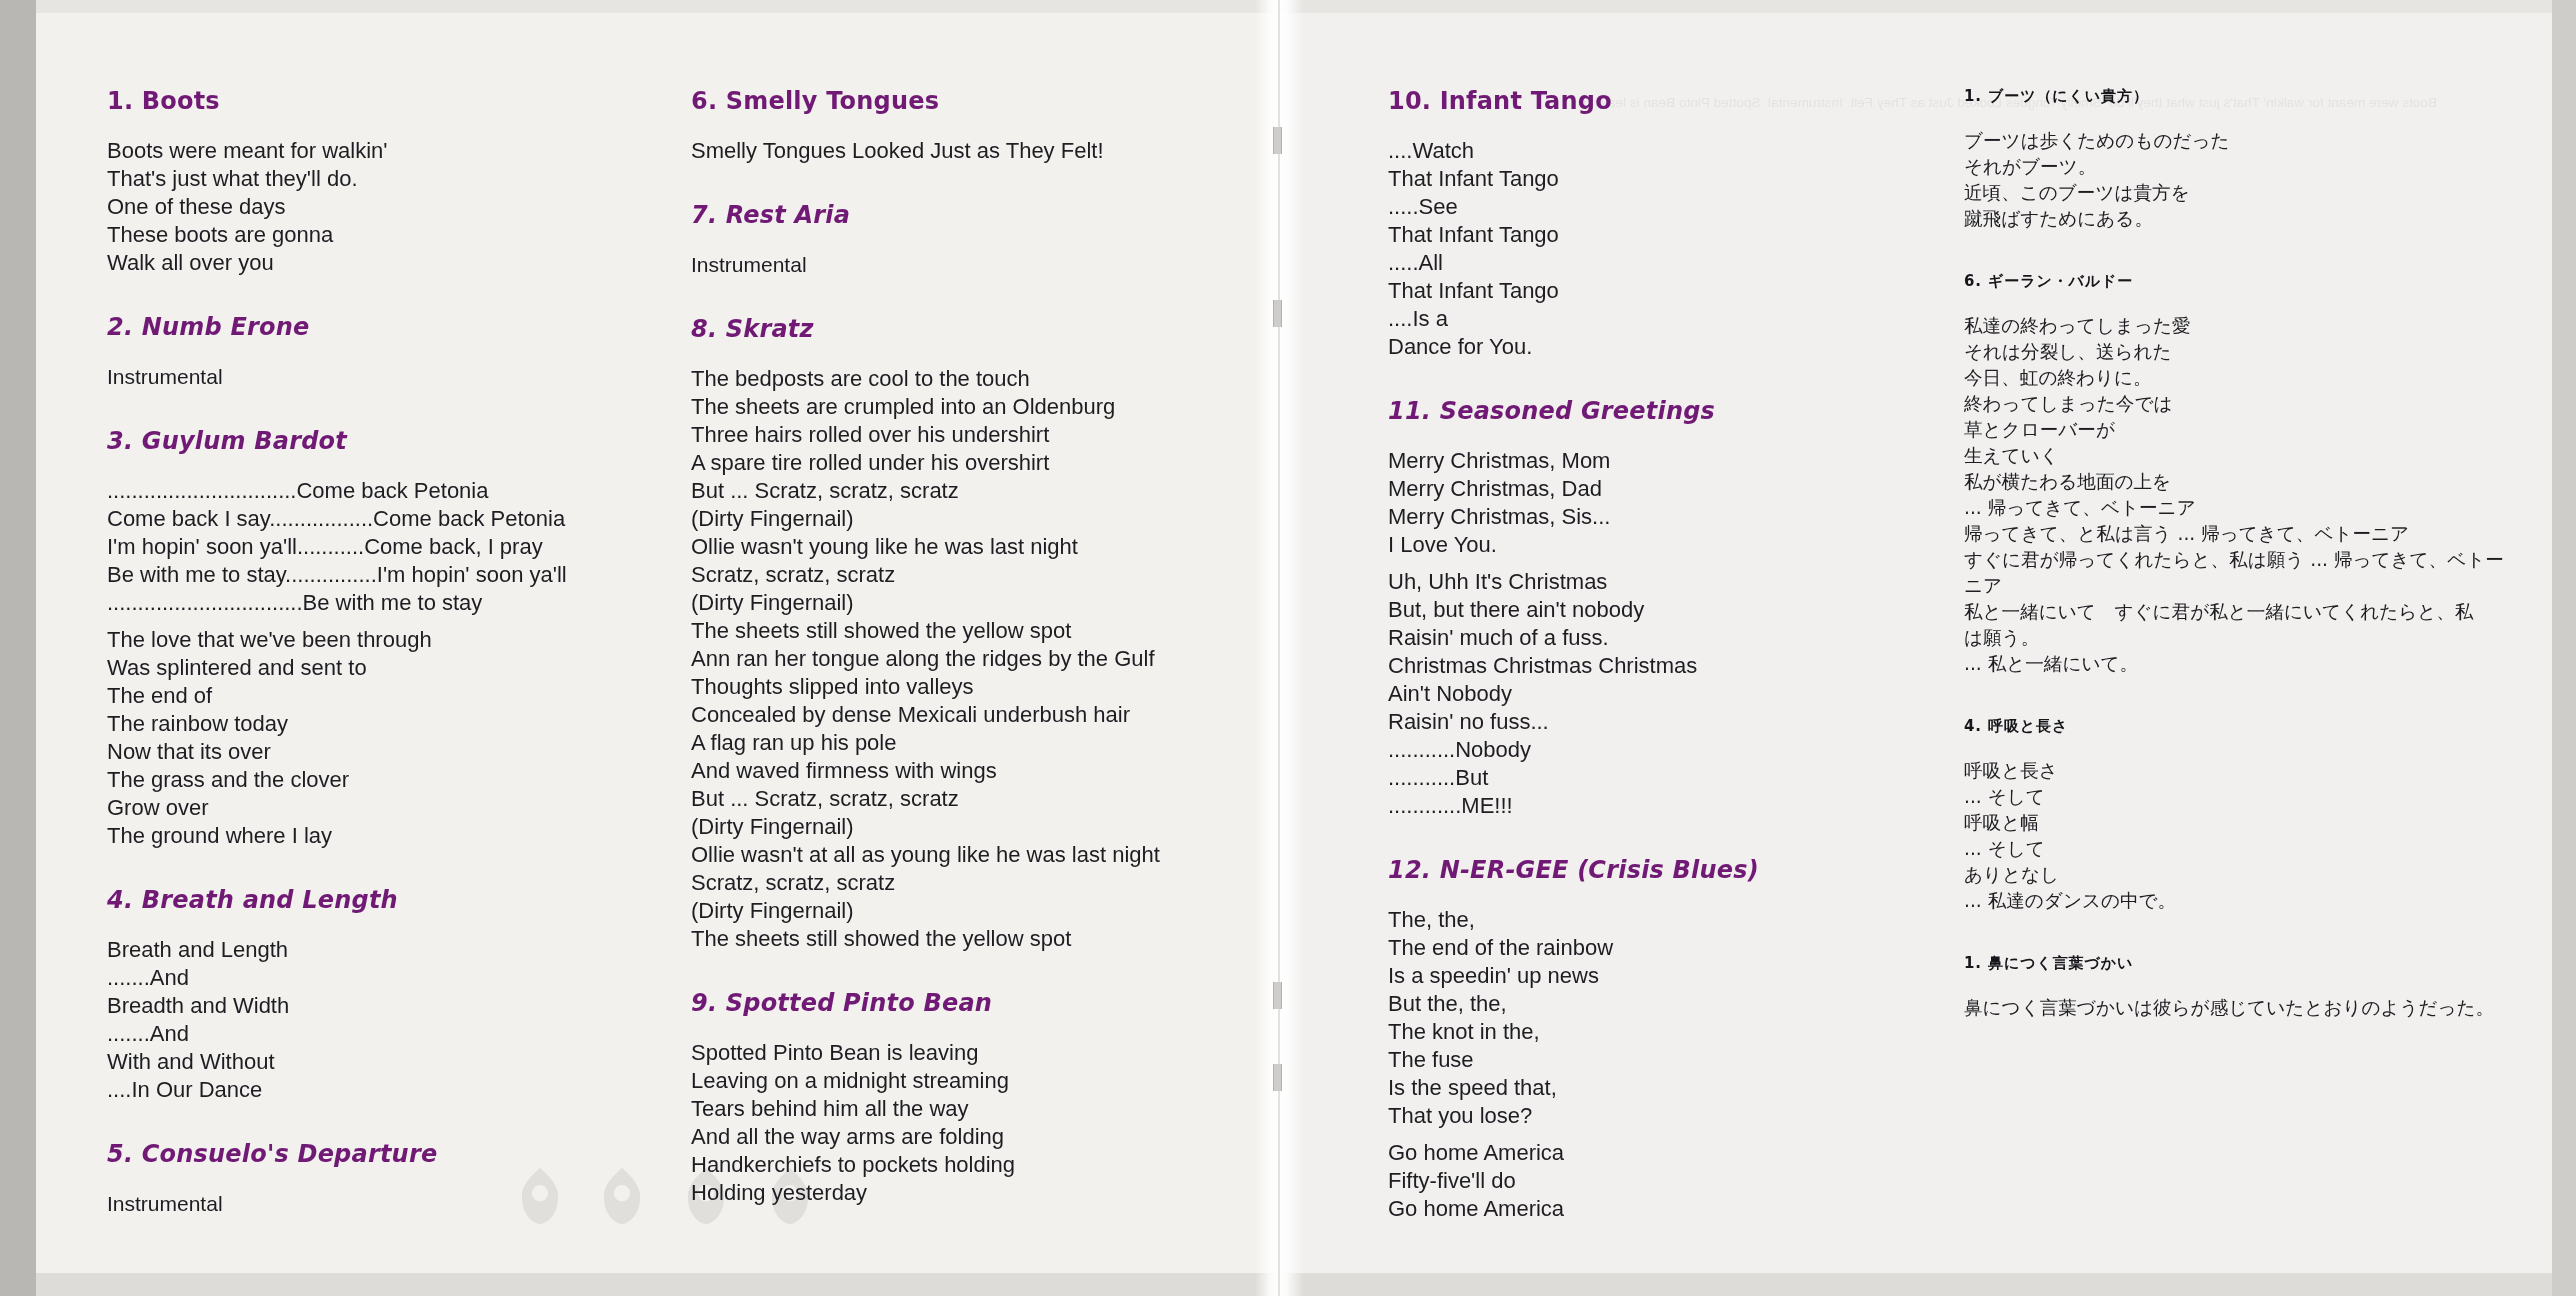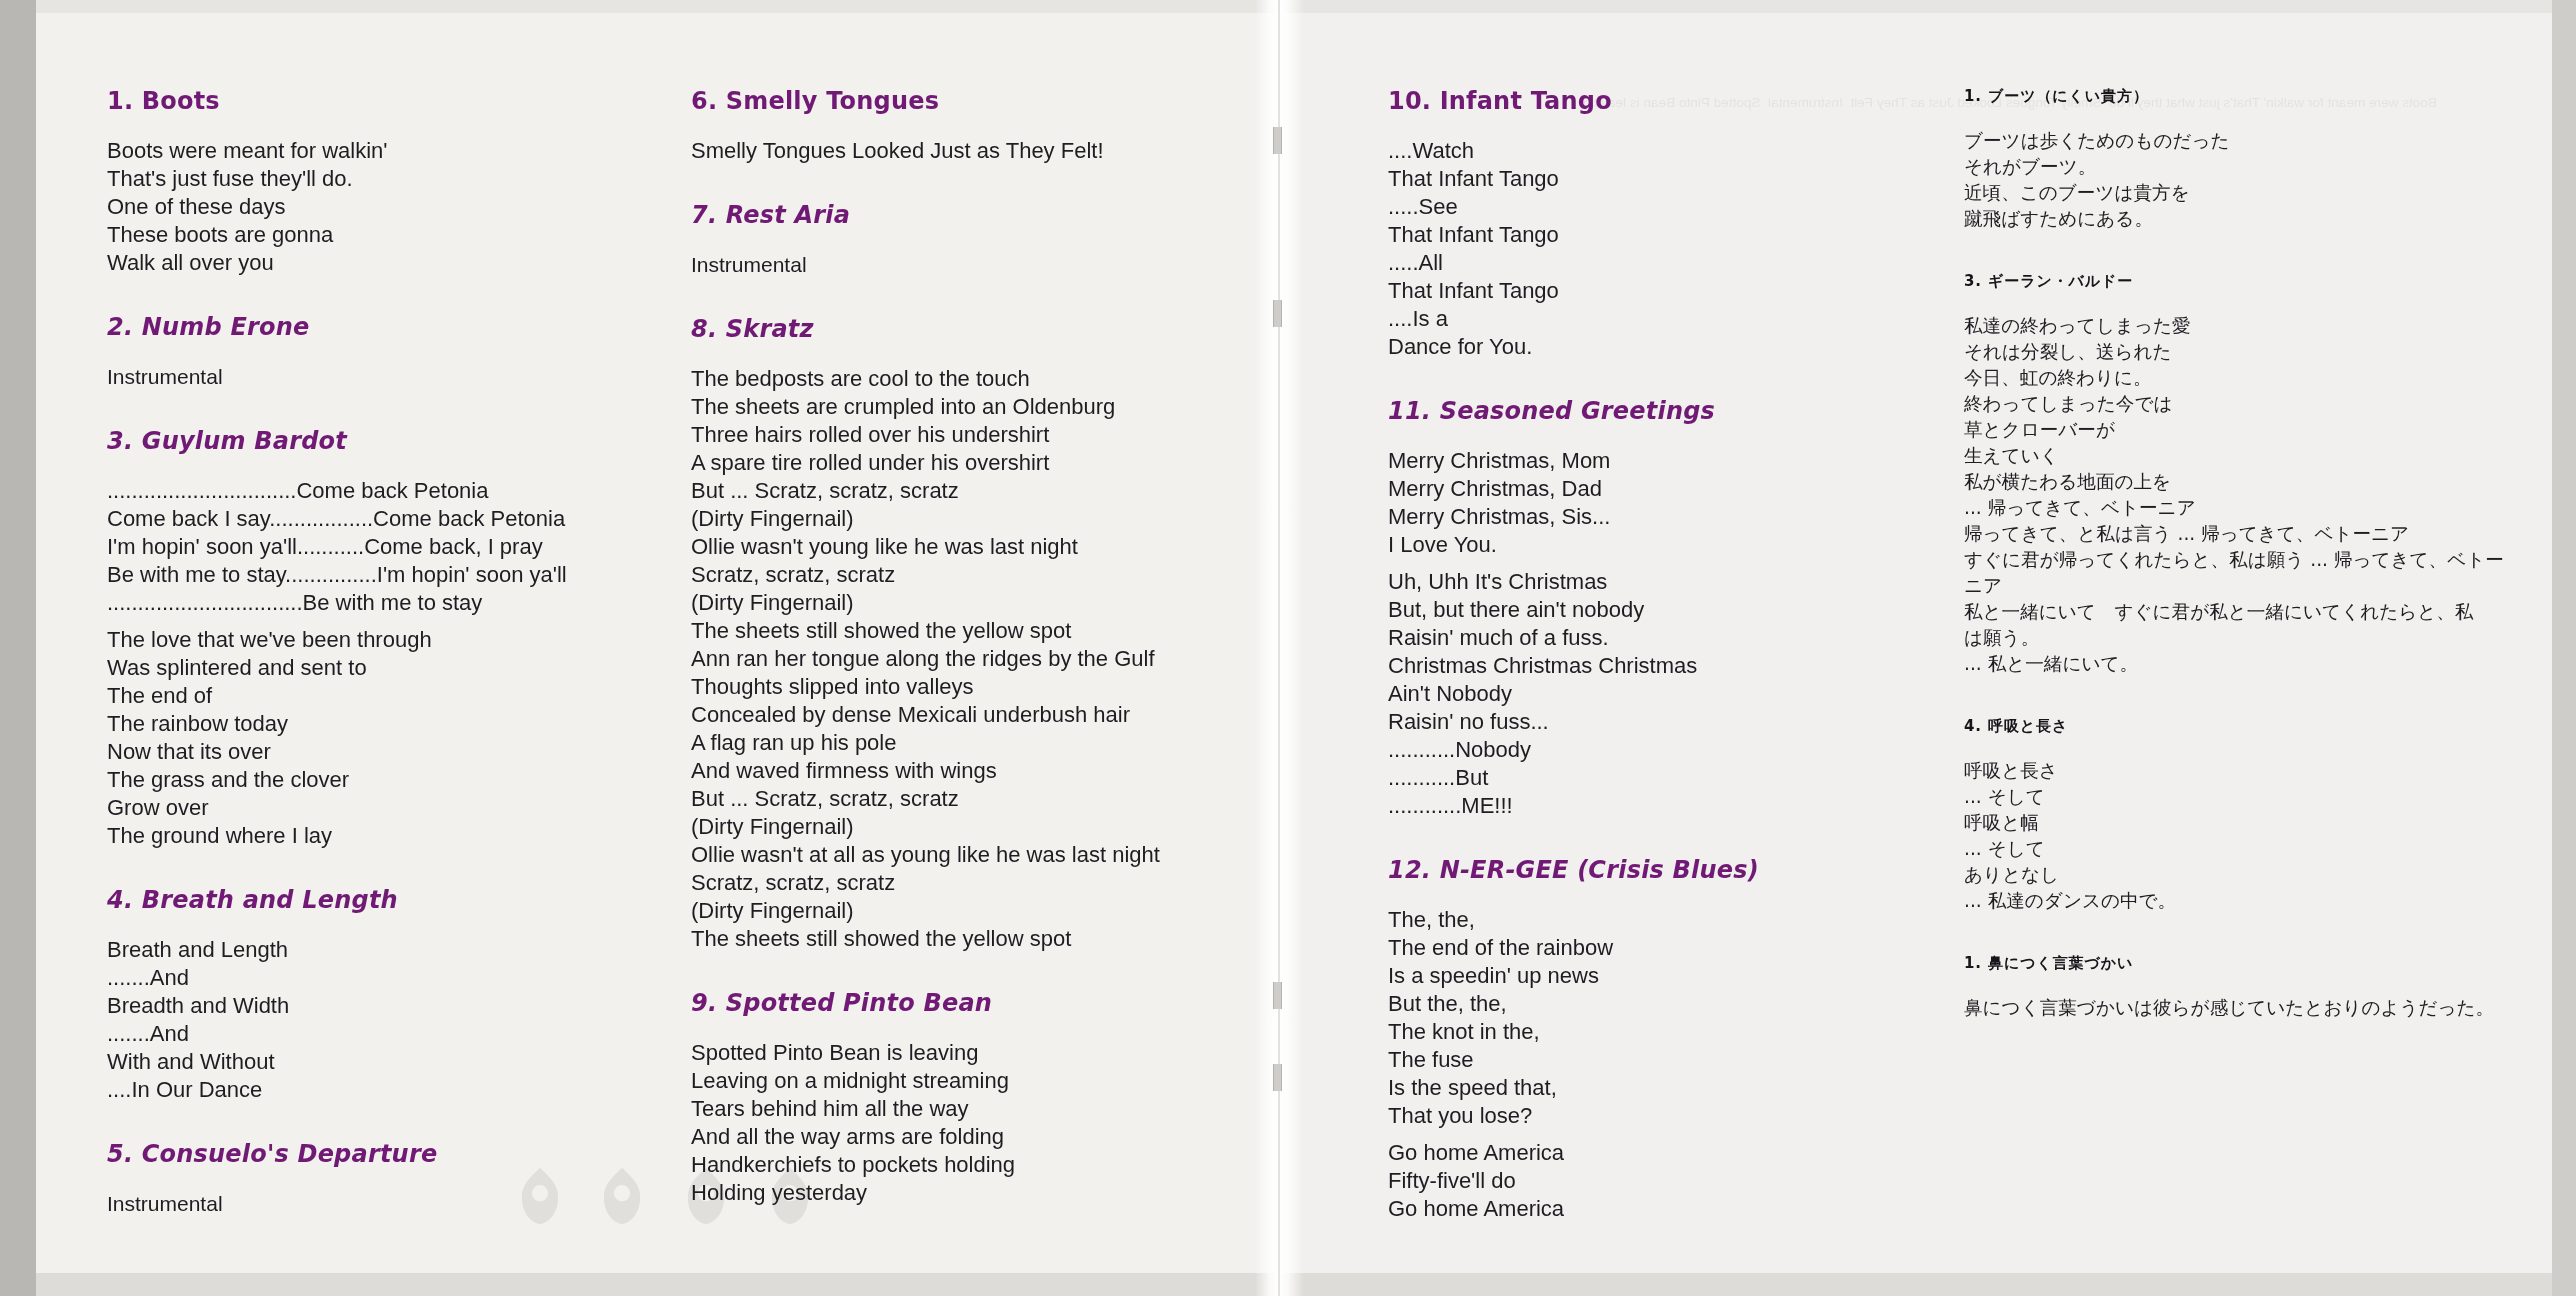--- a/index.html
+++ b/index.html
@@ -194,21 +194,21 @@
         <path d="M24 2 C34 12 44 20 44 34 C44 52 34 62 24 64 C14 62 4 52 4 34 C4 20 14 12 24 2 Z" fill="#6d6a64"></path>
         <circle cx="24" cy="30" r="9" fill="#f2f1ee"></circle>
       </svg>
   </div>
 
   <div class="col" id="col1">
 
     <div class="song">
       <h2 class="song-title">1. Boots</h2>
       <p class="lyrics">Boots were meant for walkin'
-That's just fuse they'll do.
+That's just what they'll do.
 One of these days
 These boots are gonna
 Walk all over you</p>
     </div>
 
     <div class="song">
       <h2 class="song-title">2. Numb Erone</h2>
       <p class="lyrics instrumental">Instrumental</p>
     </div>
 
@@ -347,21 +347,21 @@
 
     <div class="song">
       <h2 class="song-title-jp">1. ブーツ（にくい貴方）</h2>
       <p class="lyrics-jp">ブーツは歩くためのものだった
 それがブーツ。
 近頃、このブーツは貴方を
 蹴飛ばすためにある。</p>
     </div>
 
     <div class="song">
-      <h2 class="song-title-jp">3. ギーラン・バルドー</h2>
+      <h2 class="song-title-jp">6. ギーラン・バルドー</h2>
       <p class="lyrics-jp">私達の終わってしまった愛
 それは分裂し、送られた
 今日、虹の終わりに。
 終わってしまった今では
 草とクローバーが
 生えていく
 私が横たわる地面の上を
 ... 帰ってきて、ベトーニア
 帰ってきて、と私は言う ... 帰ってきて、ベトーニア
 すぐに君が帰ってくれたらと、私は願う ... 帰ってきて、ベトー

